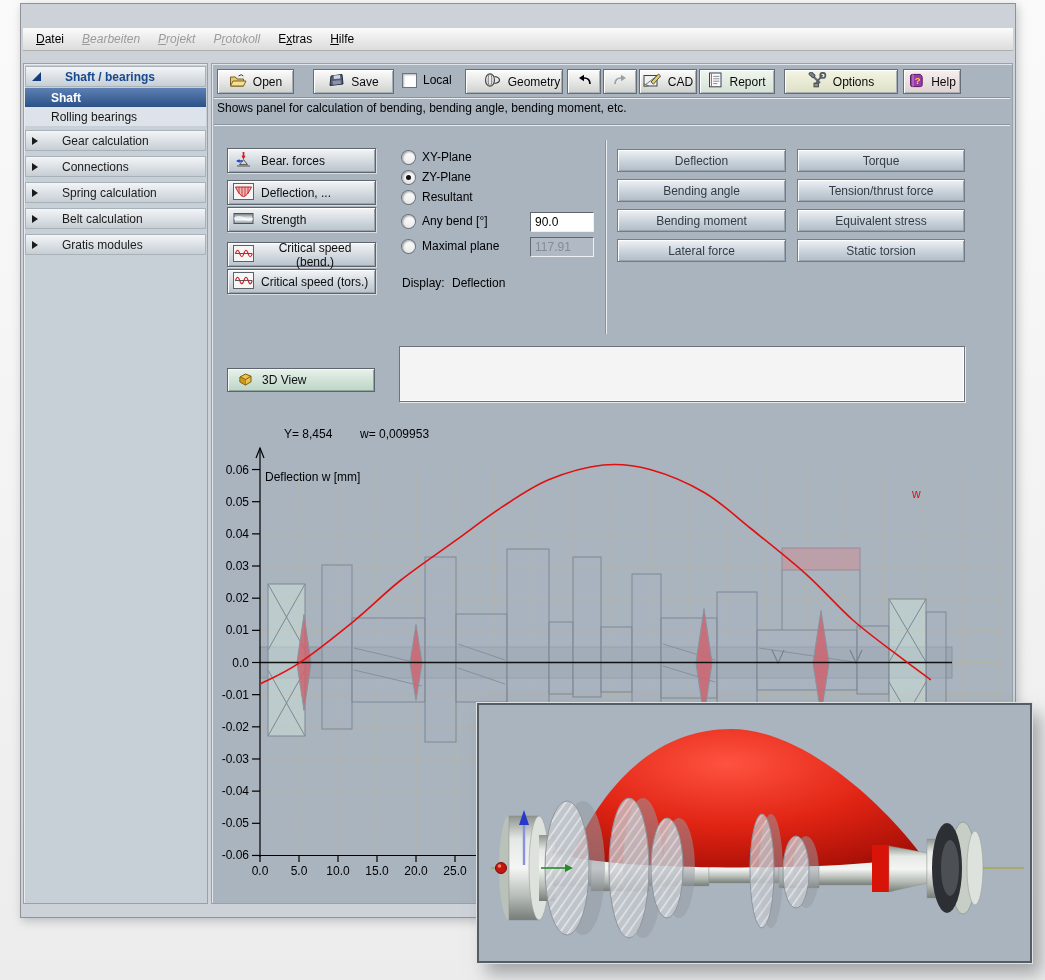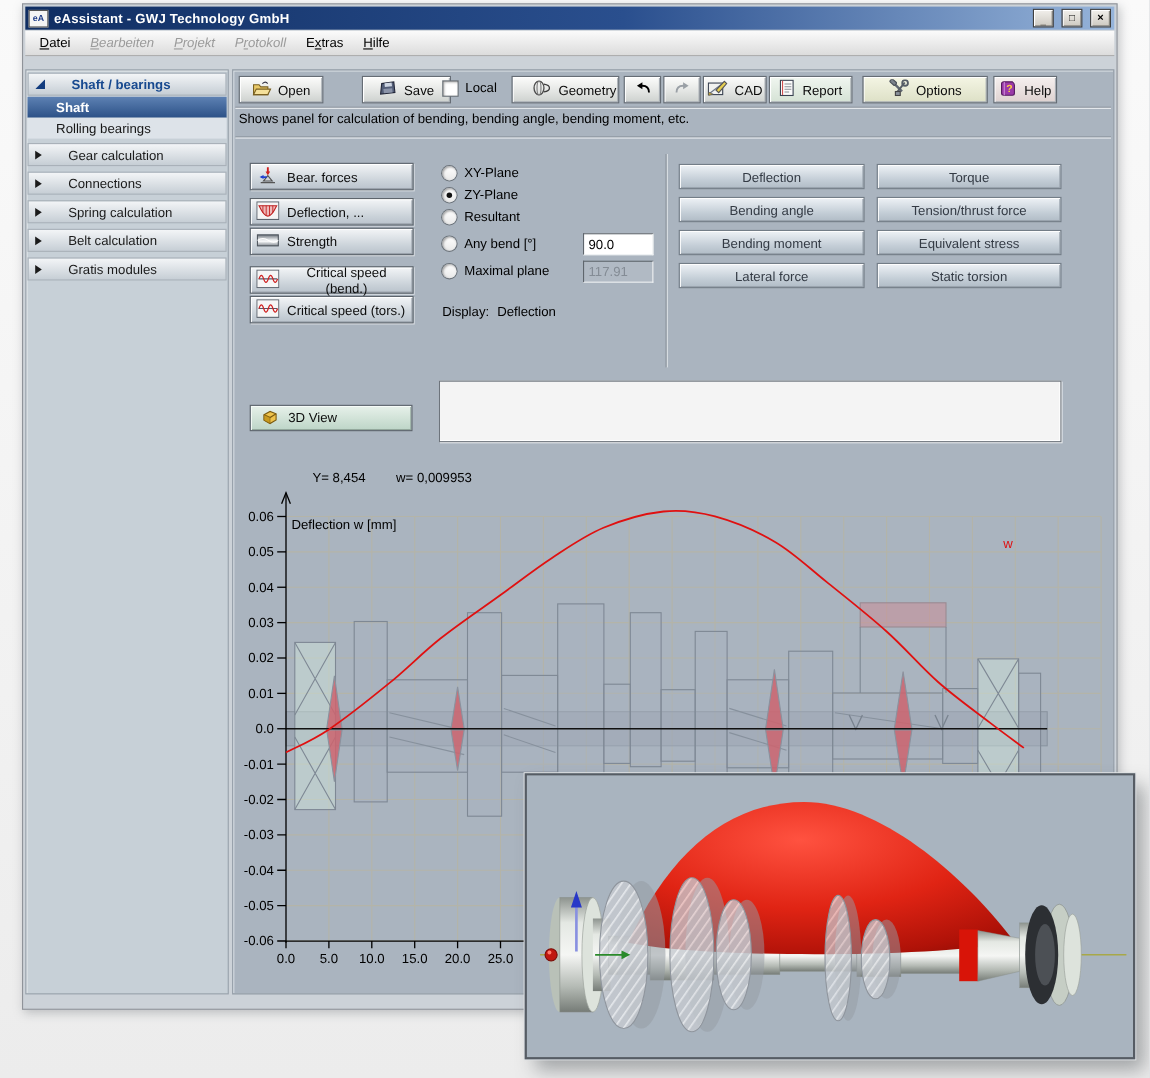--- a/index.html
+++ b/index.html
@@ -75,27 +75,20 @@
   #panel3d{position:absolute;left:477px;top:703px;width:555px;height:260px;background:#a9b4bf;
        border:2px solid #565c64;box-sizing:border-box;
        box-shadow:0 0 0 1px #dfe1e3, 9px 11px 16px rgba(90,95,100,.5);}
   svg text{font-family:"Liberation Sans",sans-serif;}
 </style>
 </head>
 <body>
 
 <div id="page">
   <div id="win">
-    <div class="titlebar">
-      <span class="appicon">eA</span>
-      <span class="wtitle">eAssistant - GWJ Technology GmbH</span>
-      <span class="winbtn">_</span>
-      <span class="winbtn max">□</span>
-      <span class="winbtn close">×</span>
-    </div>
     <div class="menubar" id="menubar">
         <span class="mitem"><u>D</u>atei</span>
         <span class="mitem disabled"><u>B</u>earbeiten</span>
         <span class="mitem disabled"><u>P</u>rojekt</span>
         <span class="mitem disabled">P<u>r</u>otokoll</span>
         <span class="mitem">E<u>x</u>tras</span>
         <span class="mitem"><u>H</u>ilfe</span>
       </div>
     <div id="sidebar">
         <div class="sgroup expanded">
@@ -134,21 +127,21 @@
     <div id="main">
       <div id="toolbar">
           <button class="tbtn" style="left: 5px; width: 77px;">
             <span><svg width="18" height="15" viewBox="0 0 18 15">
                 <path d="M1.5 13 L1.5 4 L6.5 4 L8 6 L14.5 6 L14.5 13 Z" fill="#e9c968" stroke="#7a6020"></path>
                 <path d="M1.5 13 L4 8 L17 8 L14.5 13 Z" fill="#f5e09a" stroke="#7a6020"></path>
                 <path d="M9.5 3 q3 -2.6 4.8 0" stroke="#334" fill="none"></path>
               </svg></span>
             <span>Open</span>
           </button>
-          <button class="tbtn" style="left: 101px; width: 81px; margin-left: 16px;">
+          <button class="tbtn" style="left: 101px; width: 81px;">
             <span><svg width="17" height="15" viewBox="0 0 17 15">
                 <path d="M2 12.5 L3 3 L14 1.5 L15 11 Z" fill="#535e78" stroke="#23283a"></path>
                 <path d="M5.5 2.6 L12 1.9 L12.4 5.4 L5.9 6.1 Z" fill="#cdd5e2"></path>
                 <path d="M4.5 8 L12.5 7.2 L13 11 L5 11.8 Z" fill="#8b94a9"></path>
               </svg></span>
             <span>Save</span>
           </button>
           <div class="radiorow" style="left: 191px; top: 9px;">
             <span class="cb"></span>
             <span>Local</span>

